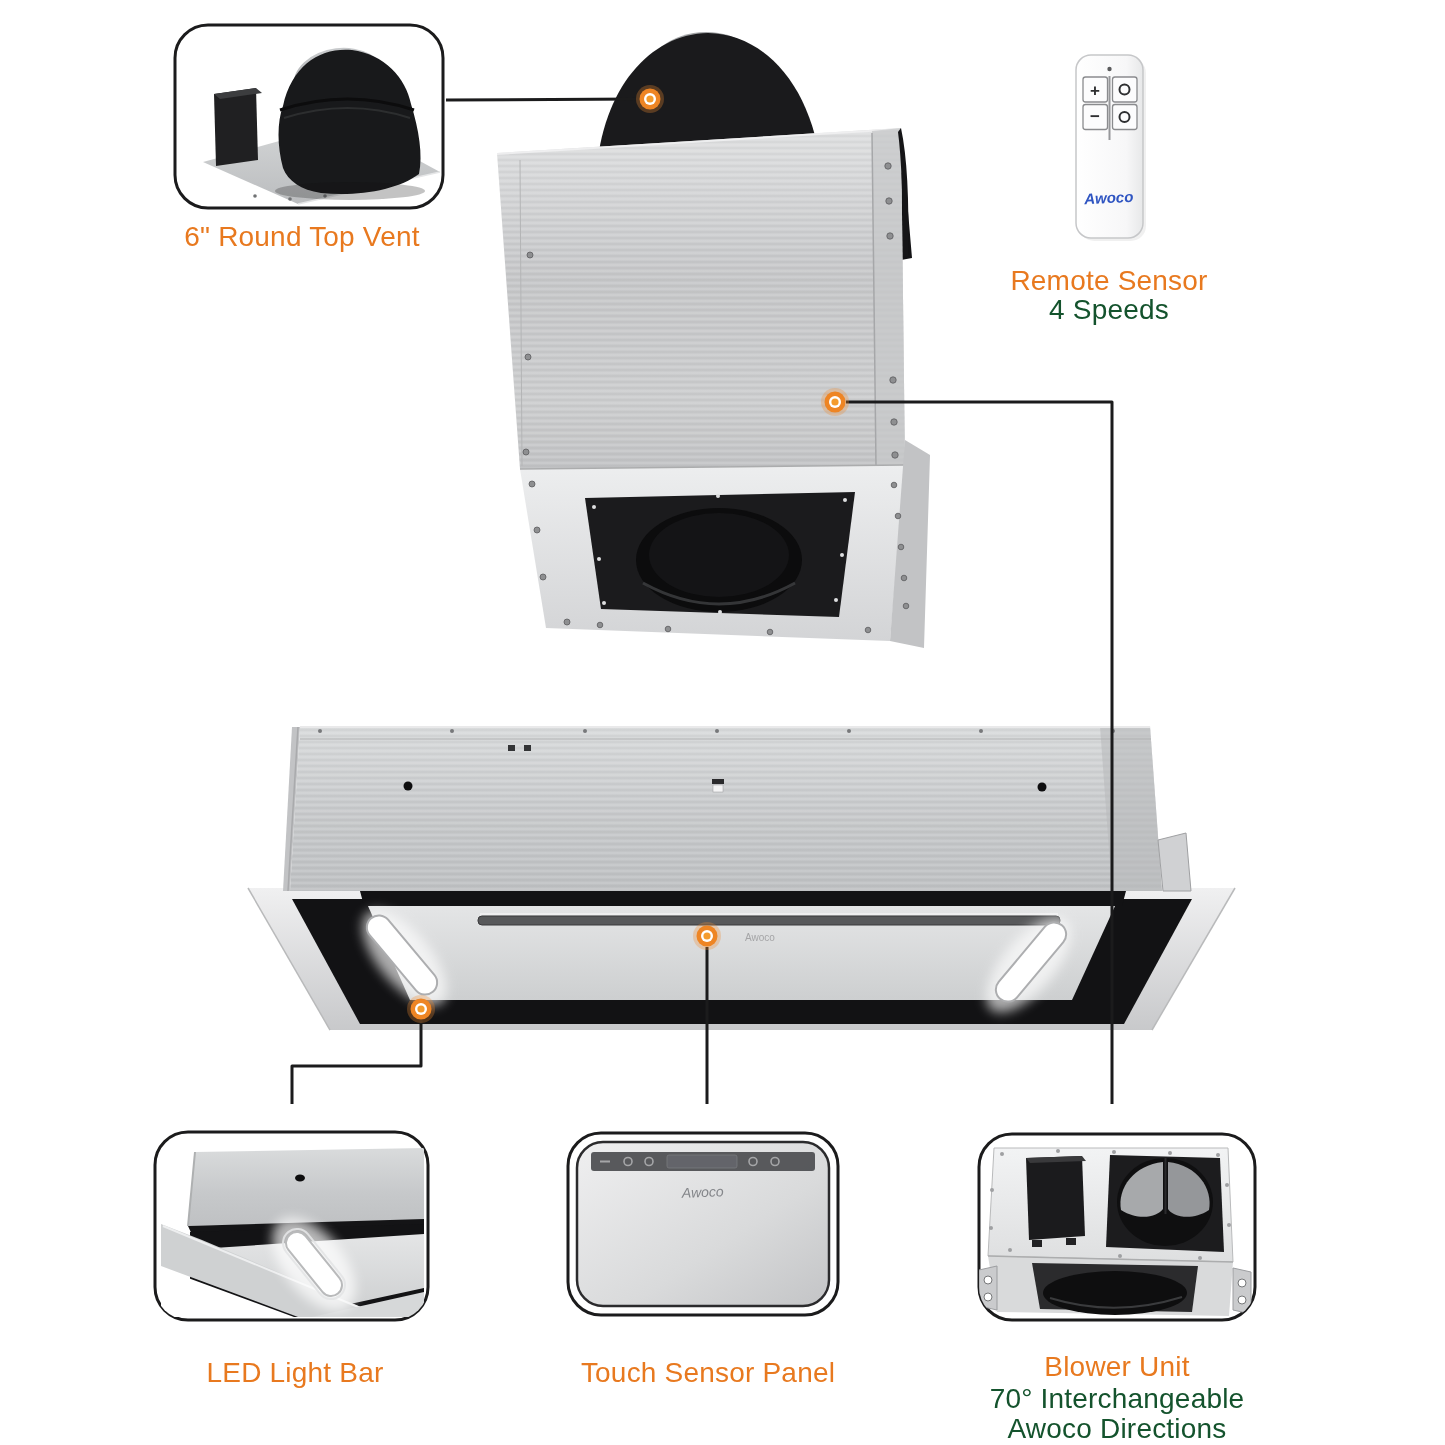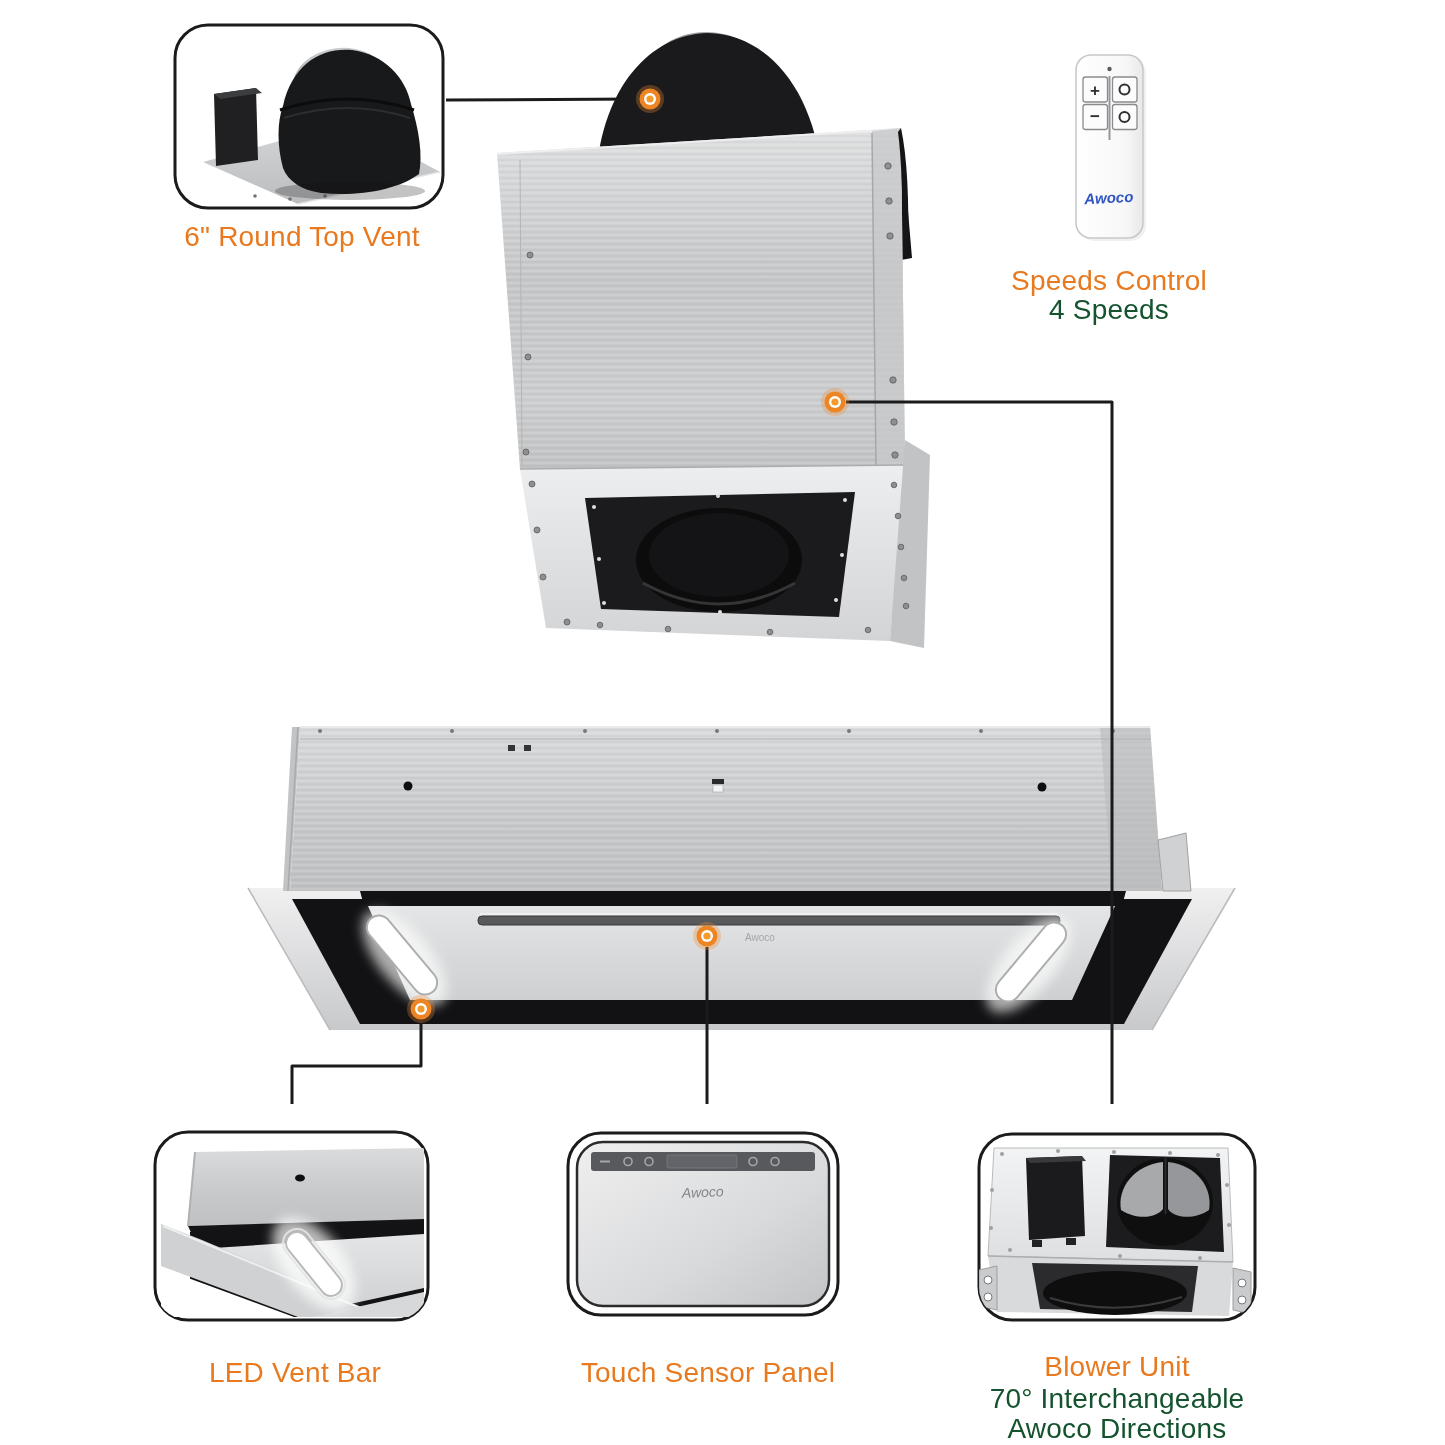--- a/index.html
+++ b/index.html
@@ -349,24 +349,24 @@
         <circle cx="421" cy="1009" r="14" fill="#F08A32" opacity="0.3"></circle>
         <circle cx="421" cy="1009" r="10.5" fill="#EE8524"></circle>
         <circle cx="421" cy="1009" r="6" fill="#FFFFFF"></circle>
         <circle cx="421" cy="1009" r="3.6" fill="#F49B2D"></circle>
       </g>
     </g>
   </svg>
 
   <div class="lbl orange" style="left:122px;top:222px;width:360px">6" Round Top Vent</div>
 
-  <div class="lbl orange" style="left:929px;top:266px;width:360px">Speeds Control</div>
+  <div class="lbl orange" style="left:929px;top:266px;width:360px">Remote Sensor</div>
   <div class="lbl dark" style="left:929px;top:295px;width:360px">4 Speeds</div>
 
-  <div class="lbl orange" style="left:115px;top:1358px;width:360px">LED Vent Bar</div>
+  <div class="lbl orange" style="left:115px;top:1358px;width:360px">LED Light Bar</div>
 
   <div class="lbl orange" style="left:528px;top:1358px;width:360px">Touch Sensor Panel</div>
 
   <div class="lbl orange" style="left:937px;top:1352px;width:360px">Blower Unit</div>
   <div class="lbl dark" style="left:937px;top:1384px;width:360px">70° Interchangeable</div>
   <div class="lbl dark" style="left:937px;top:1414px;width:360px">Awoco Directions</div>
 
 </div>
 
 </body></html>

